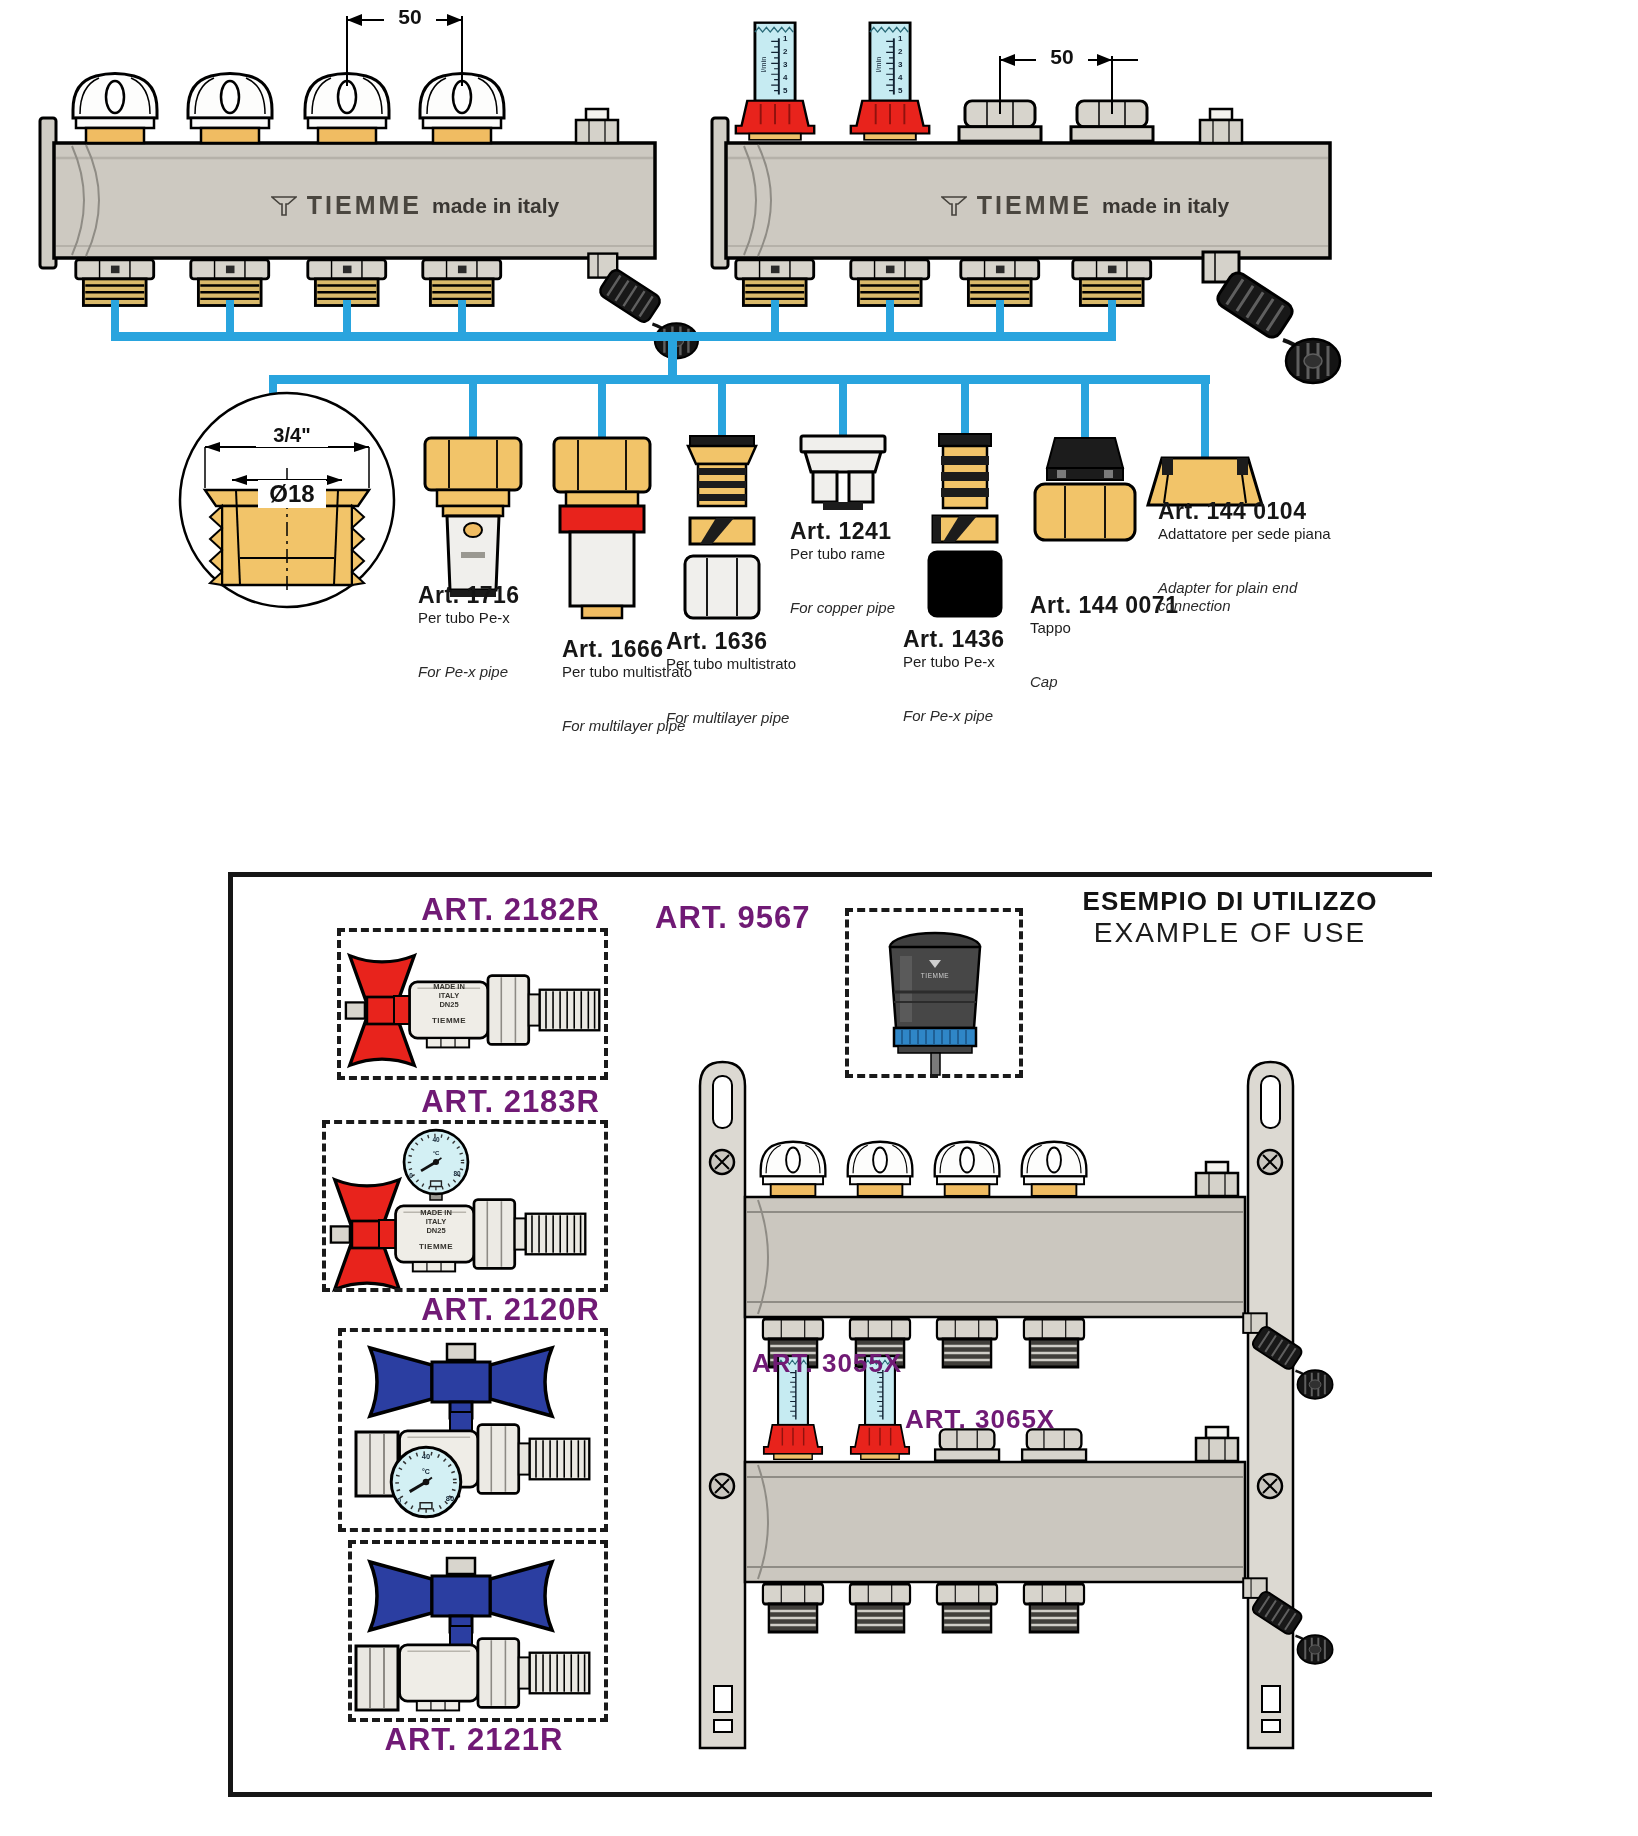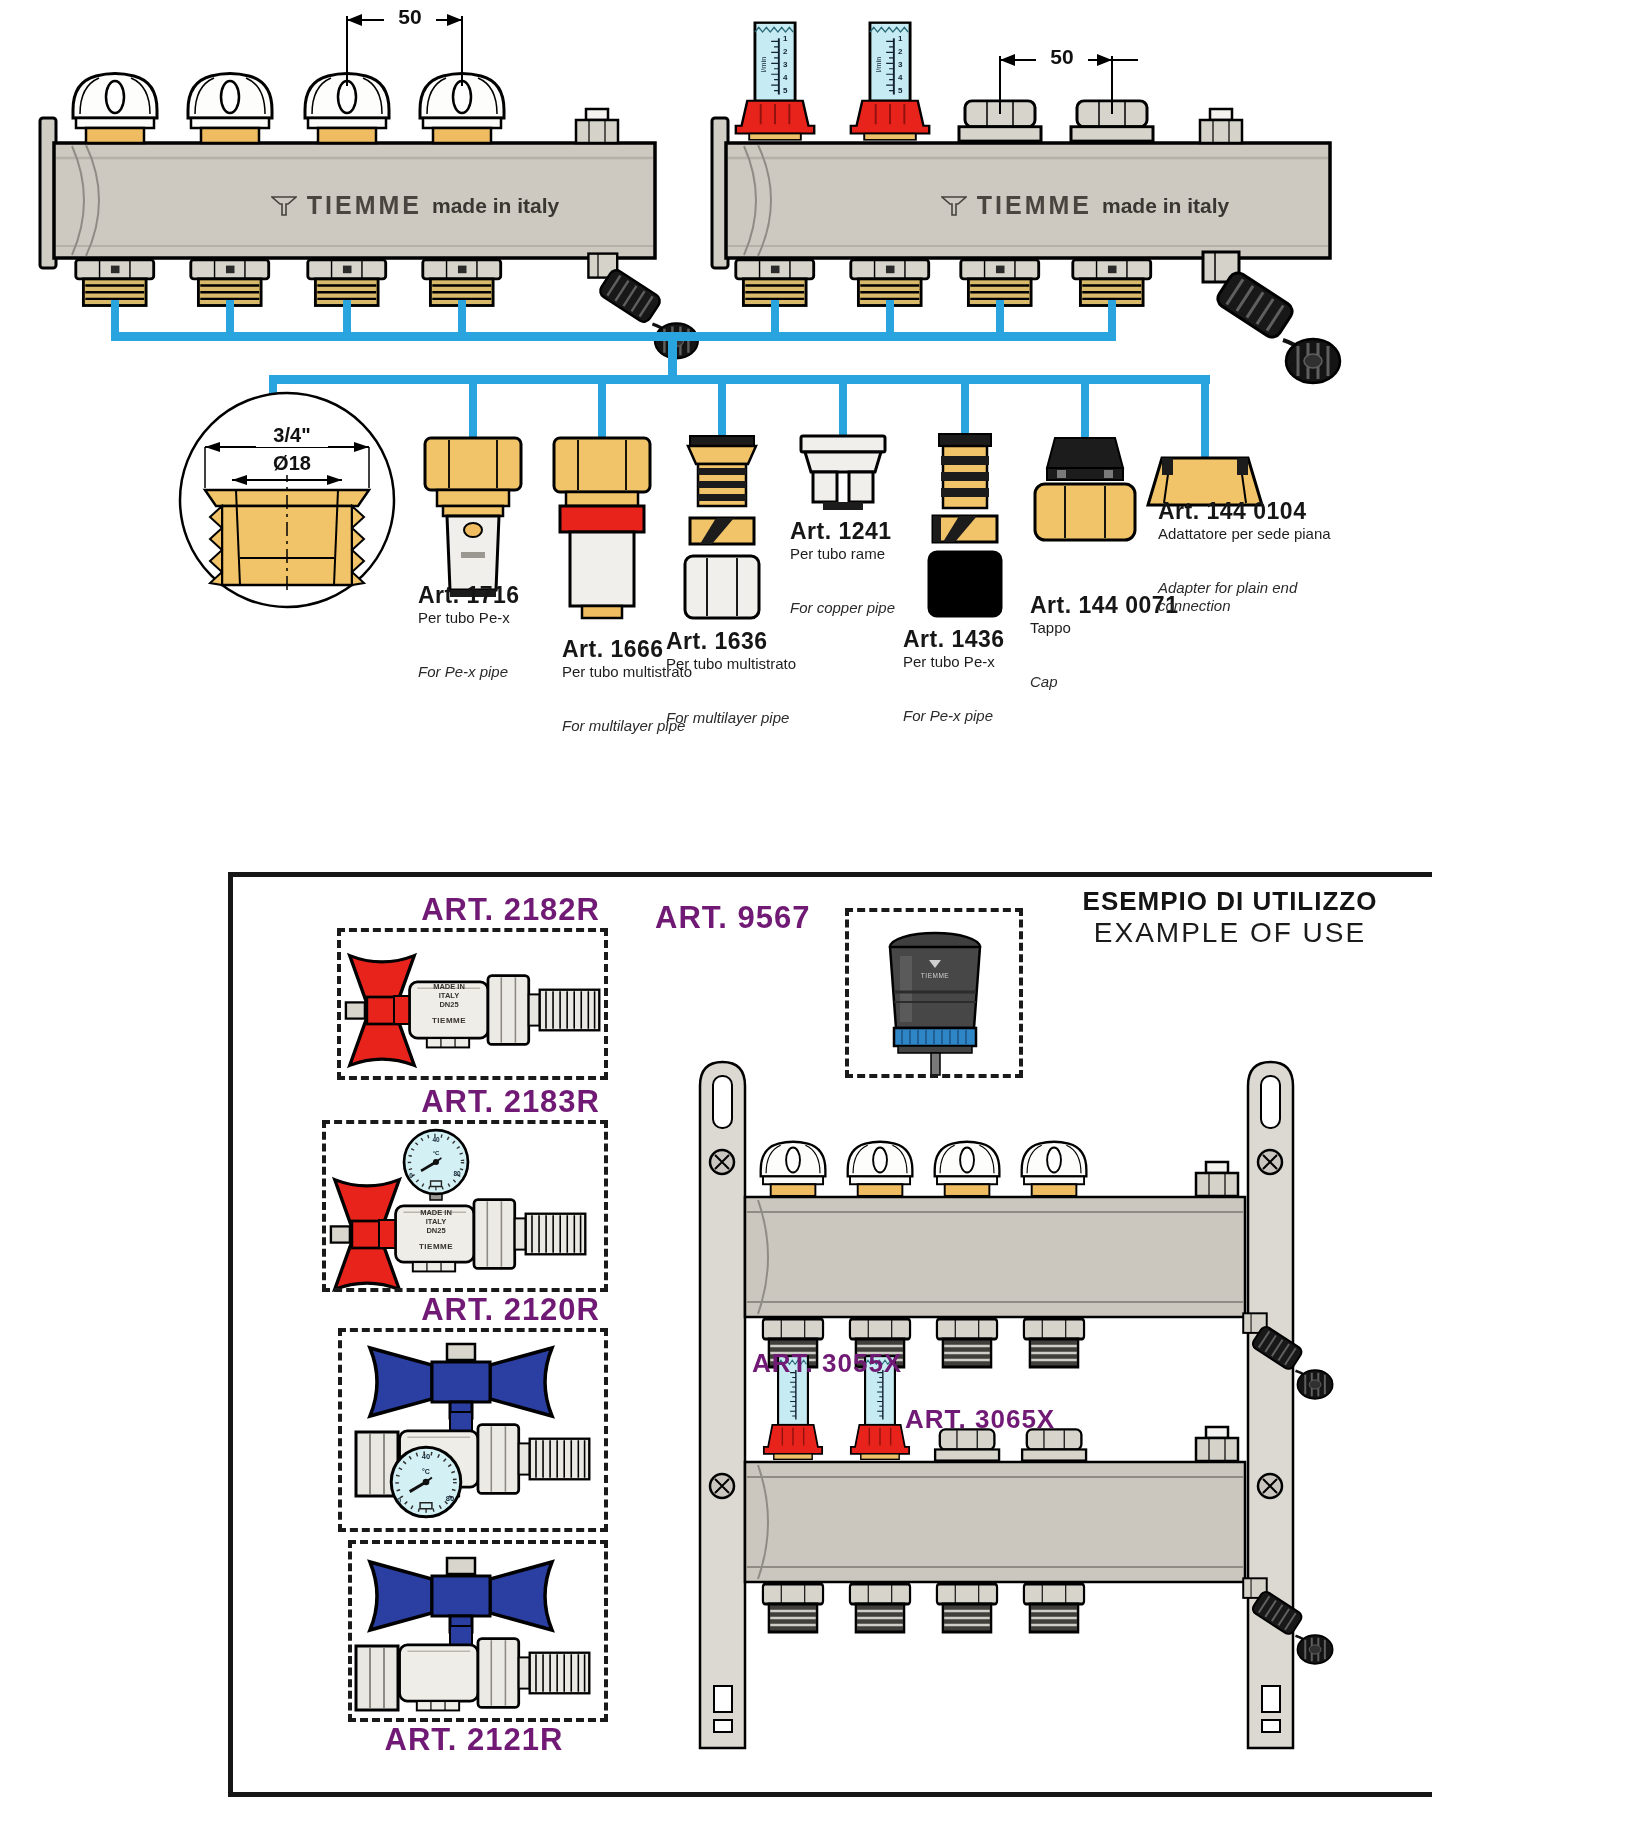--- a/index.html
+++ b/index.html
@@ -423,21 +423,21 @@
 <div class="ov fm-digit" style="left:783px;top:73px;">4</div>
 <div class="ov fm-digit" style="left:783px;top:86px;">5</div>
 <div class="ov fm-unit" style="left:856px;top:60px;">l/min</div>
 <div class="ov fm-digit" style="left:898px;top:34px;">1</div>
 <div class="ov fm-digit" style="left:898px;top:47px;">2</div>
 <div class="ov fm-digit" style="left:898px;top:60px;">3</div>
 <div class="ov fm-digit" style="left:898px;top:73px;">4</div>
 <div class="ov fm-digit" style="left:898px;top:86px;">5</div>
 
 <div class="ov dimlbl" style="left:256px;top:424px;width:62px;font-size:20px;">3/4"</div>
-<div class="ov dimlbl" style="left:258px;top:452px;width:58px;font-size:20px;">Ø18</div>
+<div class="ov dimlbl" style="left:258px;top:480px;width:58px;font-size:24px;">Ø18</div>
 
 <div class="ov cap-block" style="left:418px;top:582px;width:160px;">
   <div class="art">Art. 1716</div>
   <div class="it">Per tubo Pe-x</div>
   <div class="en">For Pe-x pipe</div>
 </div>
 <div class="ov cap-block" style="left:562px;top:636px;width:175px;">
   <div class="art">Art. 1666</div>
   <div class="it">Per tubo multistrato</div>
   <div class="en">For multilayer pipe</div>

